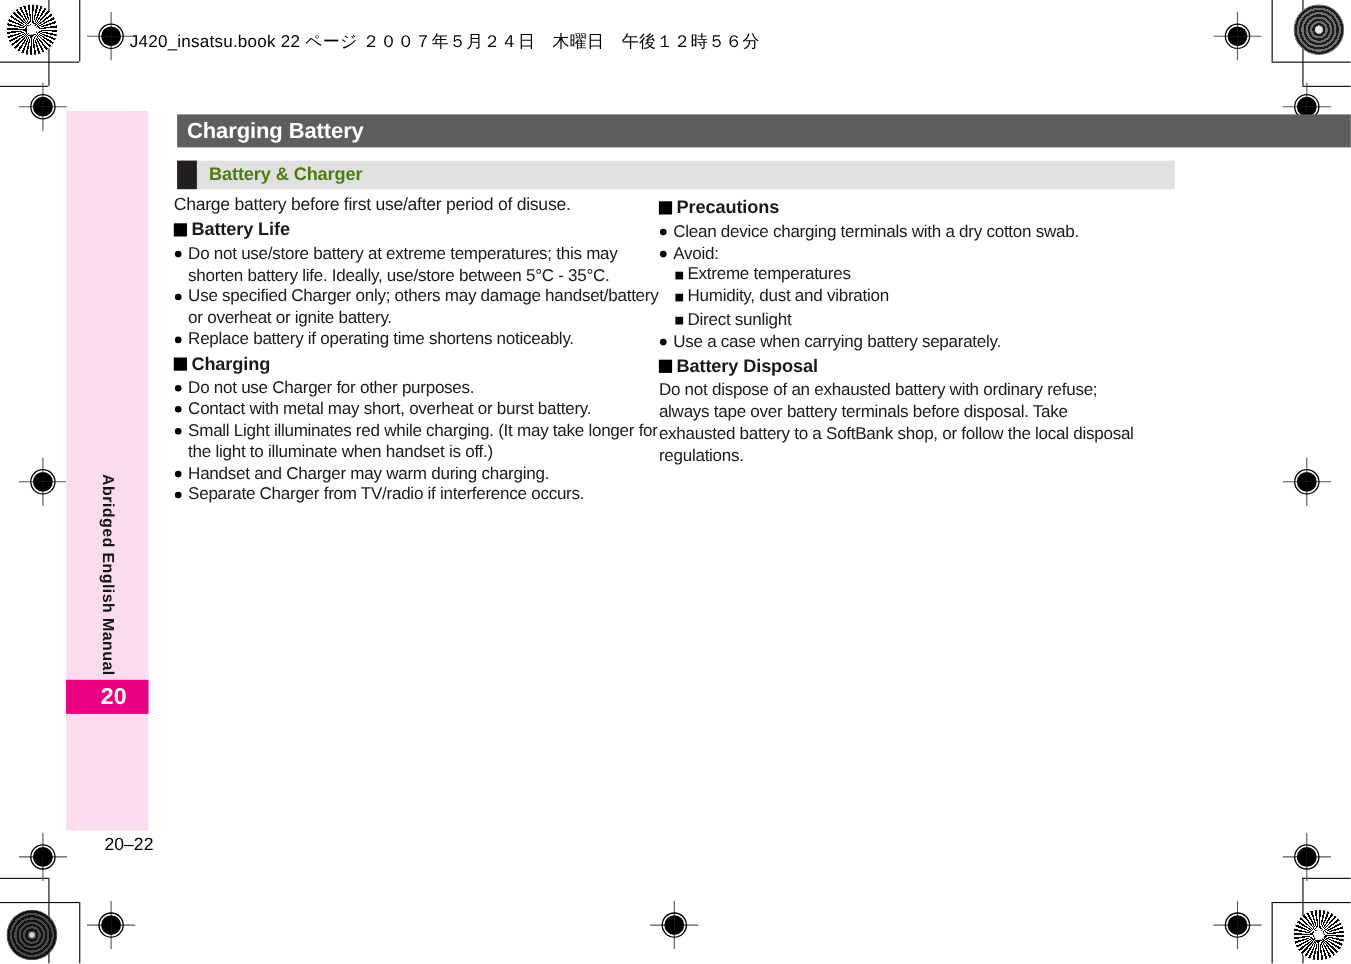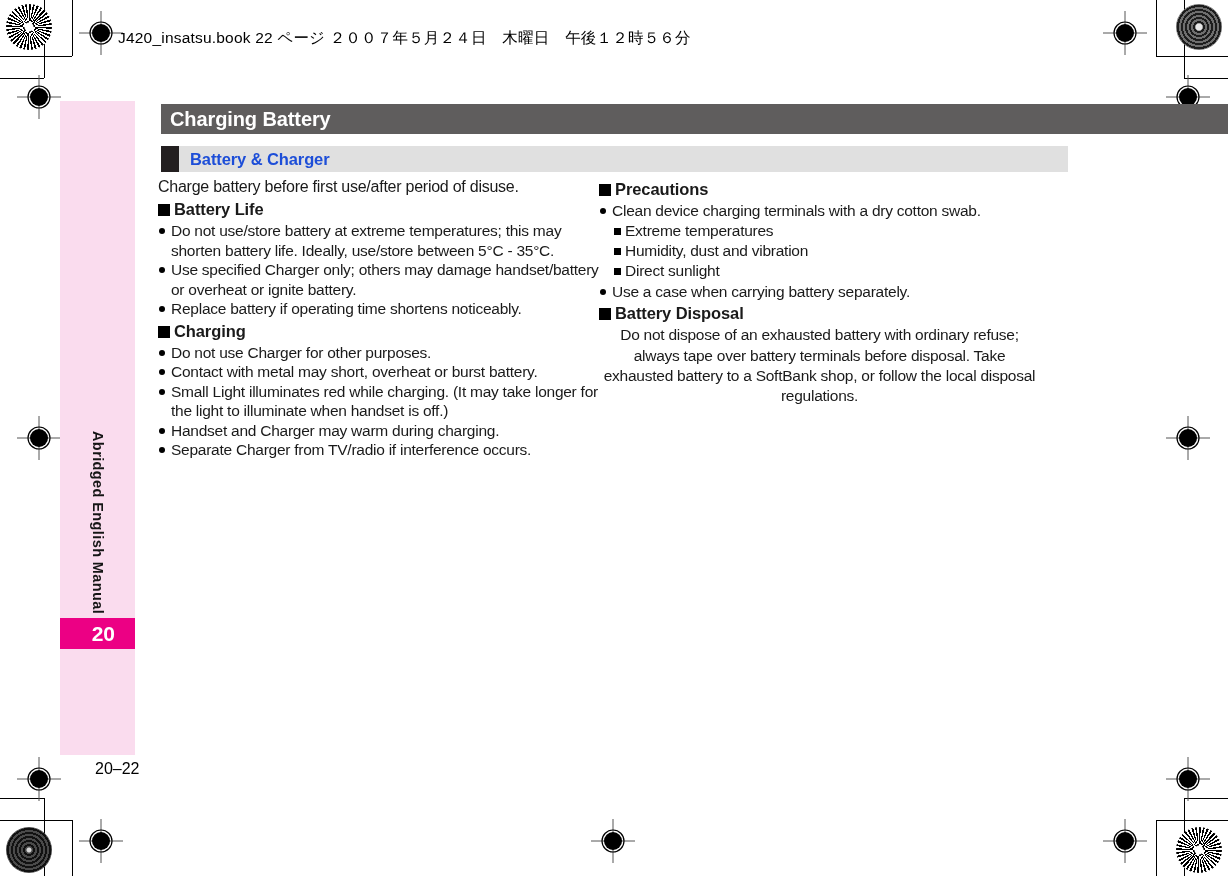--- a/index.html
+++ b/index.html
@@ -151,21 +151,21 @@
   }
   .section-marker {
     width: 18px;
     height: 26px;
     background: #231f20;
     flex: none;
   }
   .section-bar-title {
     font-size: 16.5px;
     font-weight: bold;
-    color: #1d4ed8;
+    color: #4d7c0f;
     padding-left: 11px;
     letter-spacing: -0.1px;
   }
 
   .columns {
     position: absolute;
     left: 158px;
     top: 177px;
     width: 912px;
     display: flex;
@@ -241,21 +241,20 @@
     width: 7px;
     height: 7px;
     background: #000;
   }
 
   .para {
     font-size: 15.5px;
     line-height: 1.3;
     letter-spacing: -0.25px;
     margin: 1px 0 0 0;
-    text-align: center;
   }
 </style>
 </head>
 <body>
 
 <div class="marks">
 
   <div class="cropline crop-h" style="left:0;top:56px;width:72px;"></div>
   <div class="cropline crop-v" style="left:72px;top:0;height:56px;"></div>
   <div class="cropline crop-h" style="left:0;top:78px;width:44px;"></div>
@@ -430,20 +429,21 @@
     </ul>
   </div>
 
   <div class="col">
     <div class="subhead">
       <span class="sq"></span>
       <span>Precautions</span>
     </div>
     <ul class="bullets">
       <li>Clean device charging terminals with a dry cotton swab.</li>
+      <li>Avoid:</li>
     </ul>
     <ul class="subbullets">
       <li>Extreme temperatures</li>
       <li>Humidity, dust and vibration</li>
       <li>Direct sunlight</li>
     </ul>
     <ul class="bullets">
       <li>Use a case when carrying battery separately.</li>
     </ul>
 

